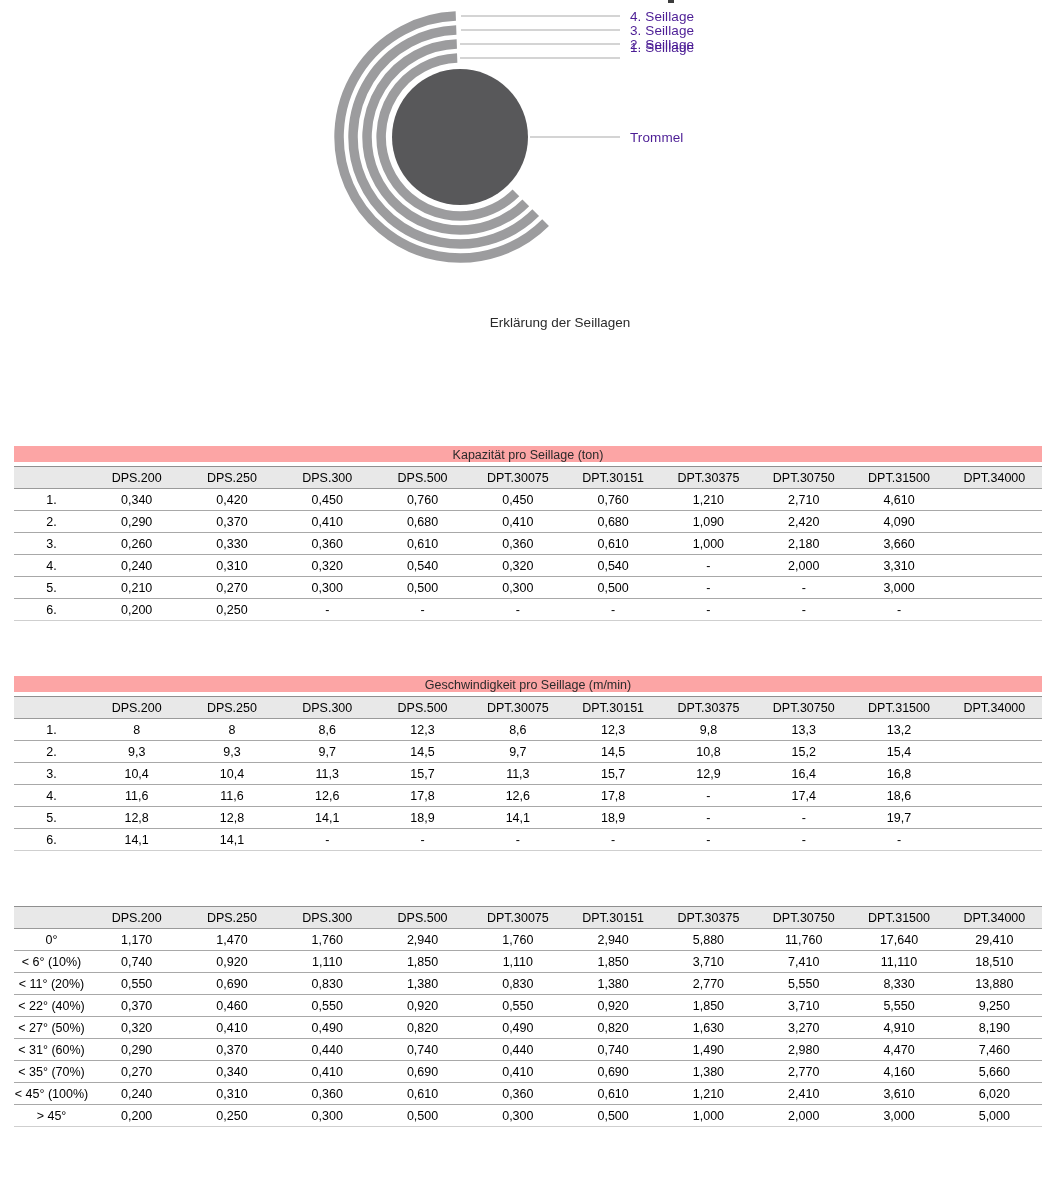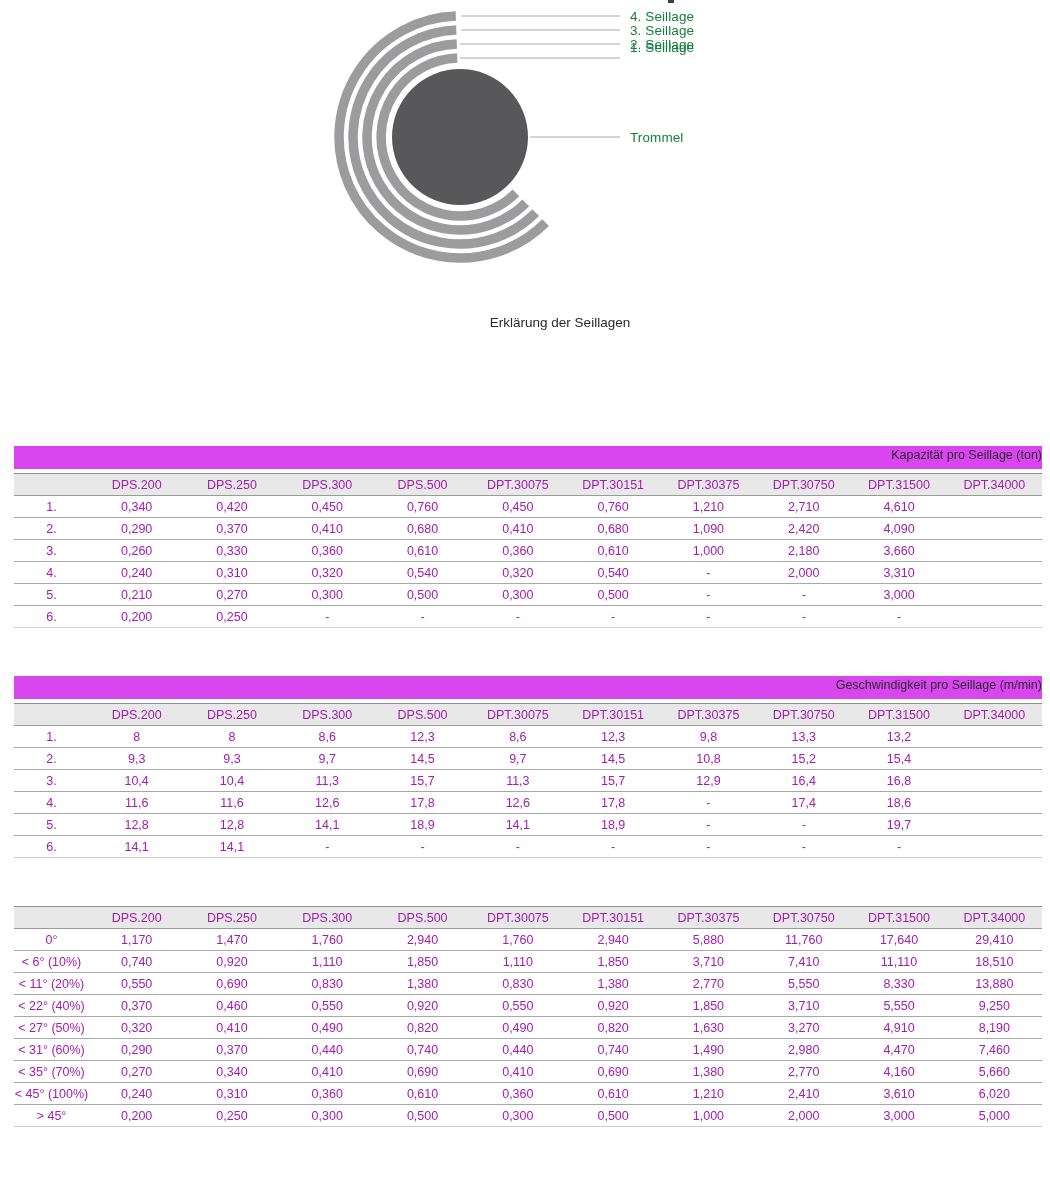--- a/index.html
+++ b/index.html
@@ -10,39 +10,39 @@
     position:relative;
     overflow:hidden;
   }
   .page { position:relative; width:1050px; height:1182px; }
 
   
   .fragment { position:absolute; left:668px; top:0; width:6px; height:3px; background:#3c3c3c; }
   .diagram-svg { position:absolute; left:0; top:0; }
   .dlabel {
     position:absolute; left:630px;
-    font-size:13.5px; line-height:15px; color:#15803d;
+    font-size:13.5px; line-height:15px; color:#4c1d95;
     letter-spacing:0.1px; white-space:nowrap;
   }
   .caption {
     position:absolute; top:315px; left:0; width:1050px;
     text-align:center; font-size:13.5px; color:#2a2a2a;padding-left:35px;
   }
 
   
   .tbl { position:absolute; left:14px; width:1028px; }
   .tbl-title {
-    height:23px; line-height:19px;
-    background:#d946ef; text-align:right;
+    height:16px; line-height:19px;
+    background:#fca5a5; text-align:center;
     font-size:12.5px; color:#2a2a2a;
     margin-bottom:4px;
   }
   .tbl table {
     width:100%; border-collapse:collapse; table-layout:fixed;
-    font-size:12.5px; color:#a21caf;
+    font-size:12.5px; color:#000000;
   }
   .tbl col.c-label { width:75px; }
   .tbl thead th {
     background:#e8e8e8;
     border-top:1px solid #8f8f8f;
     border-bottom:1px solid #9a9a9a;
     height:21px; font-weight:normal; text-align:center;
     padding:0;
   }
   .tbl tbody td {

